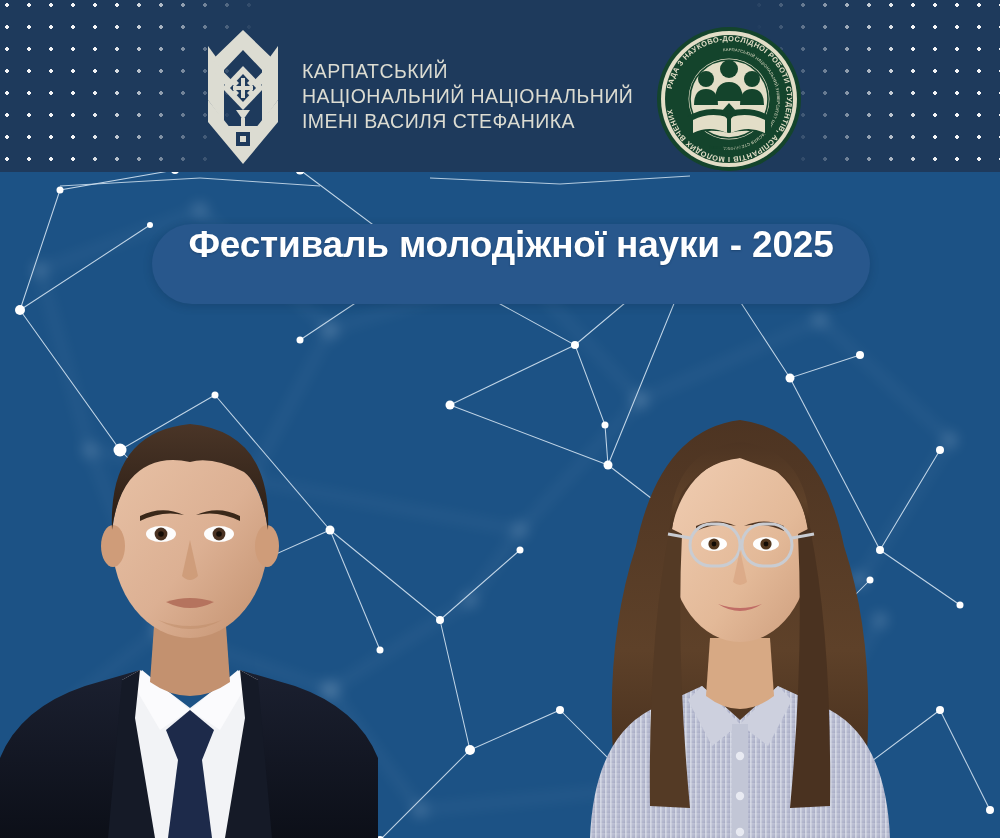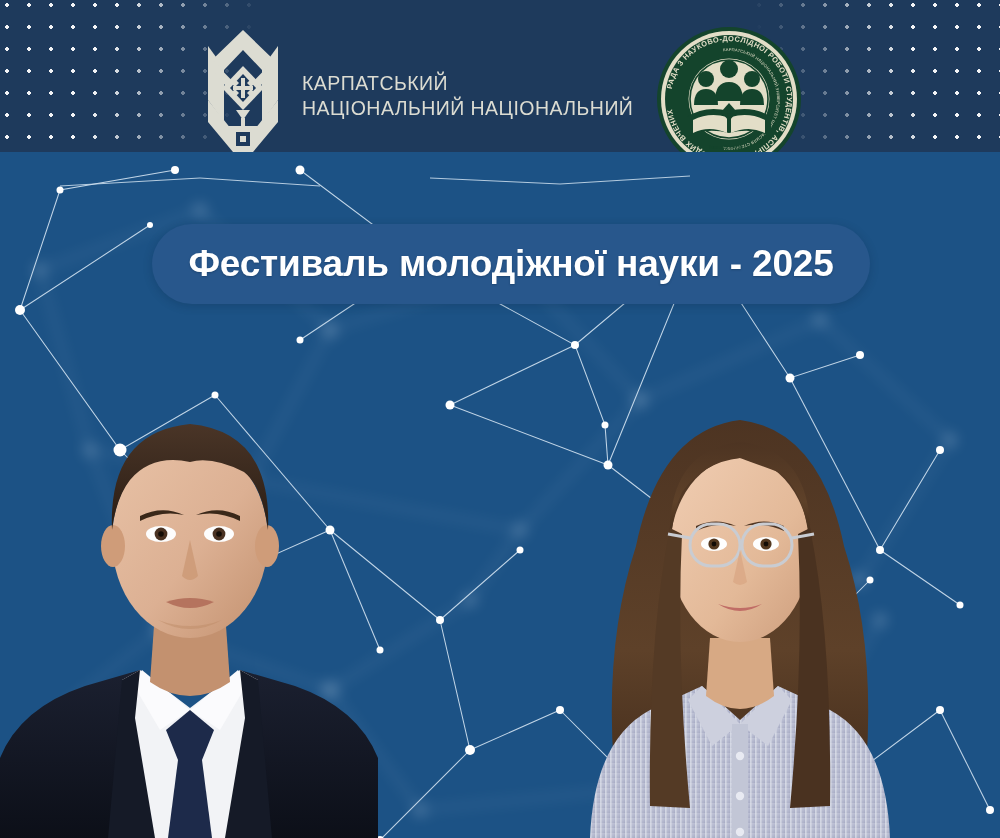--- a/index.html
+++ b/index.html
@@ -11,21 +11,21 @@
     overflow:hidden;
     background:
       radial-gradient(ellipse 60% 55% at 88% 20%, rgba(72,128,182,.55) 0%, rgba(72,128,182,0) 62%),
       radial-gradient(ellipse 70% 60% at 50% 95%, rgba(17,58,100,.75) 0%, rgba(17,58,100,0) 65%),
       linear-gradient(118deg,#1a4572 0%,#1c5285 42%,#1d5party 42%,#205a8f 70%,#1b4f81 100%);
     background-color:#1c5285;
   }
 
   
   #header-band{
-    position:absolute;left:0;top:0;width:1000px;height:152px;
+    position:absolute;left:0;top:0;width:1000px;height:172px;
     background:#1e3a5c;
     overflow:hidden;
     z-index:6;
   }
   .dotfield{
     position:absolute;top:-6px;height:186px;
     background-image:radial-gradient(circle, #ffffff 1.7px, rgba(255,255,255,0) 2.1px);
     background-size:22px 22px;
     opacity:.95;
   }
@@ -74,21 +74,21 @@
   #net-top{
     position:absolute;left:0;top:0;width:1000px;height:190px;z-index:2;
   }
 
   
   #title-pill{
     position:absolute;left:152px;top:224px;
     width:718px;height:80px;
     background:#28578c;
     border-radius:40px;
-    display:flex;align-items:center;justify-content:center;
+    display:flex;justify-content:center;
     z-index:5;
     box-shadow:0 2px 10px rgba(10,30,55,.22);
   }
   #title-text{
     color:#ffffff;
     font-size:37px;
     font-weight:bold;
     letter-spacing:-.2px;
     white-space:nowrap;
     text-shadow:0 1px 2px rgba(12,36,64,.35);
@@ -374,20 +374,21 @@
         </g>
         <path d="M34 84 L48 84 L41 94 Z" fill="#dcdcd2"></path>
         <rect x="39" y="92" width="4" height="8" fill="#dcdcd2"></rect>
         <path d="M26 100 L56 100 L56 118 L41 132 L26 118 Z" fill="#dcdcd2"></path>
         <rect x="34" y="106" width="14" height="14" fill="#1e3a5c"></rect>
         <rect x="38" y="110" width="6" height="6" fill="#dcdcd2"></rect>
       </svg>
       <div id="uni-name">
         <div>КАРПАТСЬКИЙ</div>
         <div>НАЦІОНАЛЬНИЙ НАЦІОНАЛЬНИЙ</div>
+        <div>ІМЕНІ ВАСИЛЯ СТЕФАНИКА</div>
       </div>
     </div>
 
     <svg id="seal" viewBox="0 0 148 148">
       <defs>
         <path id="ringOuter" d="M74,74 m-58,0 a58,58 0 1,1 116,0 a58,58 0 1,1 -116,0"></path>
         <path id="ringInner" d="M74,74 m-48,0 a48,48 0 1,1 96,0 a48,48 0 1,1 -96,0"></path>
       </defs>
       <circle cx="74" cy="74" r="72" fill="#14442c"></circle>
       <circle cx="74" cy="74" r="68" fill="#e3dec7"></circle>

